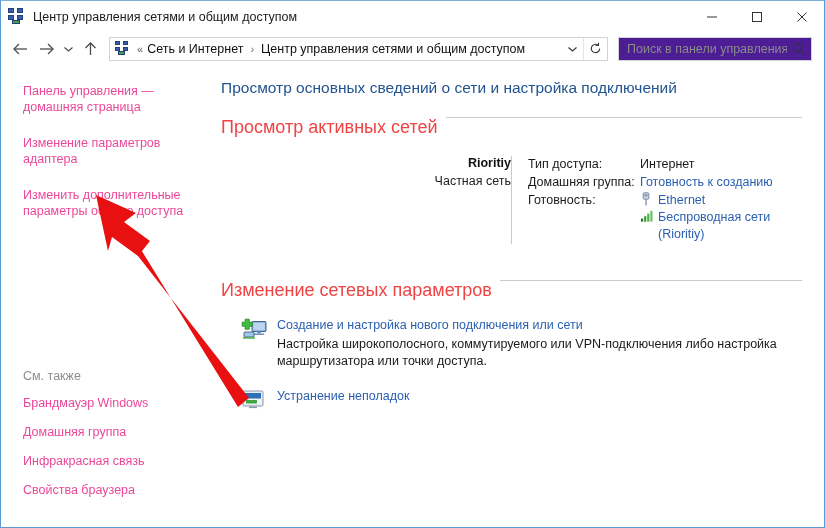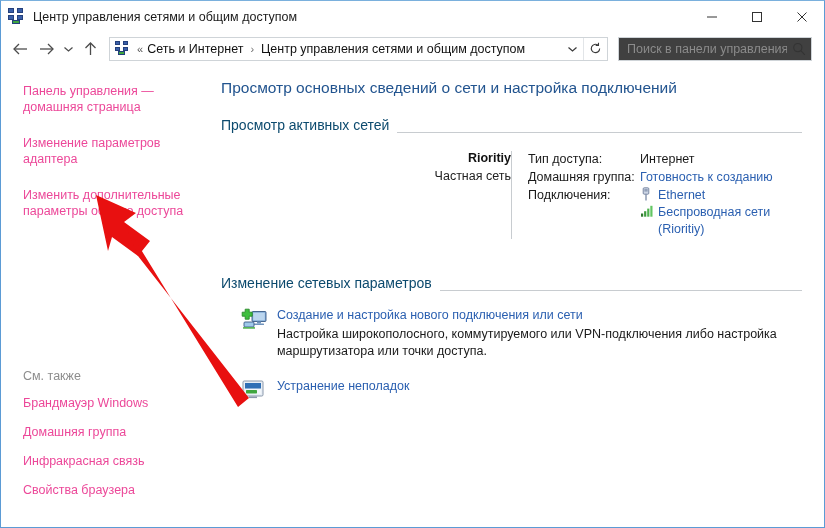--- a/index.html
+++ b/index.html
@@ -124,21 +124,21 @@
     color: #3a3a3a;
     border-left: 1px solid #e2e5e8;
     flex: none;
   }
 
   .searchbox {
     width: 194px;
     height: 24px;
     margin-left: 10px;
     border: 1px solid #cfd4d8;
-    background: #404040;
+    background: #4c1d95;
     display: flex;
     align-items: center;
     flex: none;
   }
   .searchbox .ph {
     flex: 1;
     font-size: 12.5px;
     color: #8b8b8b;
     padding-left: 8px;
     white-space: nowrap;
@@ -191,23 +191,23 @@
   }
   .page-title {
     font-size: 15.5px;
     color: #22548f;
     margin: 0 0 20px 0;
     font-weight: normal;
   }
 
   .section-head {
     display: flex;
-    align-items: flex-end;
-    font-size: 14px;
-    color: #0c4a6e;
+    align-items: flex-start;
+    font-size: 18px;
+    color: #ef4444;
     margin-bottom: 6px;
   }
   .section-head .rule {
     flex: 1;
     height: 1px;
     background: #c8ccd0;
     margin-left: 8px;
   }
 
   
@@ -412,21 +412,21 @@
         <div class="net-right">
           <div class="net-row">
             <span class="net-label">Тип доступа:</span>
             <span class="net-val">Интернет</span>
           </div>
           <div class="net-row">
             <span class="net-label">Домашняя группа:</span>
             <span class="net-val link">Готовность к созданию</span>
           </div>
           <div class="net-row">
-            <span class="net-label">Подключения:</span>
+            <span class="net-label">Готовность:</span>
             <span>
               <span class="conn-item">
                 <span class="conn-ico">
                   <svg width="12" height="15" viewBox="0 0 12 15">
                     <rect x="3.2" y="0.8" width="5.6" height="6.4" rx="1" fill="#cdd6e6" stroke="#6f7f9c" stroke-width="0.9"></rect>
                     <rect x="4.6" y="2" width="1" height="2.6" fill="#6f7f9c"></rect>
                     <rect x="6.4" y="2" width="1" height="2.6" fill="#6f7f9c"></rect>
                     <line x1="6" y1="7.2" x2="6" y2="13.6" stroke="#7b8aa6" stroke-width="1.3"></line>
                   </svg>
                 </span>

